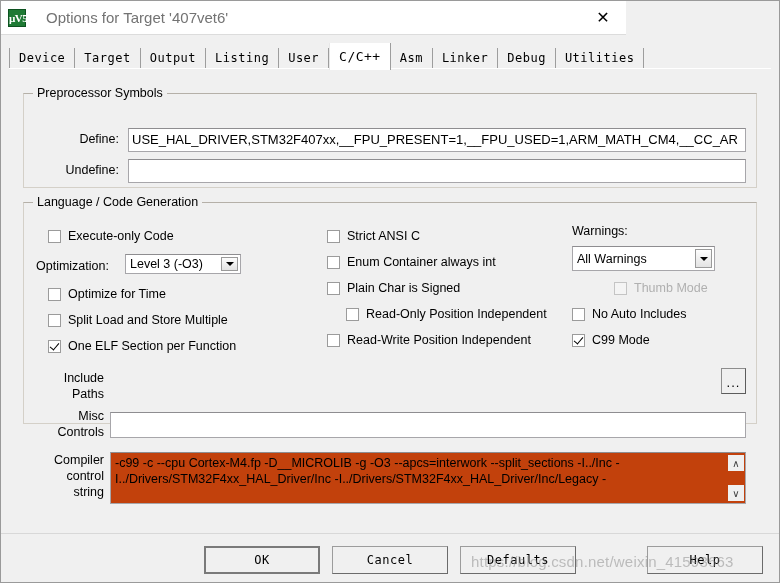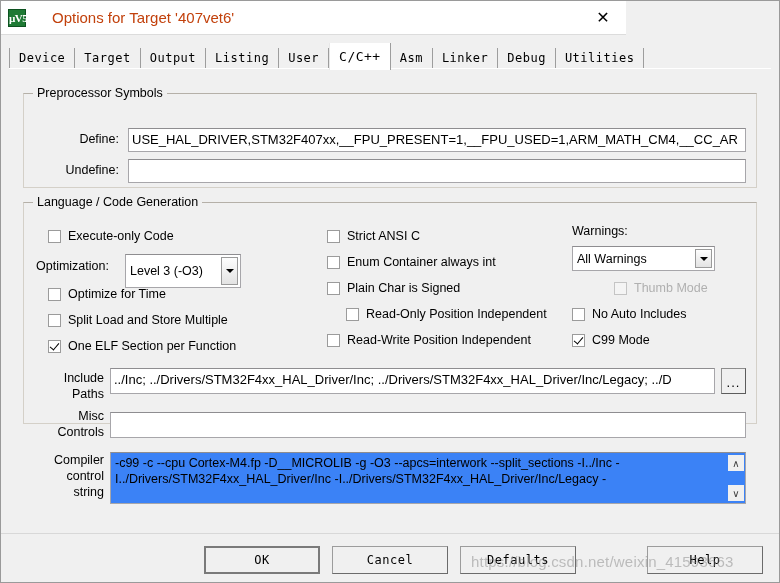--- a/index.html
+++ b/index.html
@@ -53,23 +53,23 @@
     width: 100%; height: 100%;
     color: #ffffff;
     font-family: "Liberation Serif", serif;
     font-size: 11px;
     font-weight: bold;
     line-height: 16px;
     text-align: center;
     letter-spacing: -0.5px;
   }
   #title-text {
-    margin-left: 26px;
+    margin-left: 20px;
     font-size: 15px;
-    color: #c2410c;
+    color: #737373;
     font-family: "Liberation Sans", sans-serif;
     white-space: nowrap;
   }
   #close-btn {
     position: absolute;
     right: 0; top: 0;
     width: 46px; height: 32px;
     display: flex;
     align-items: center;
     justify-content: center;
@@ -250,21 +250,21 @@
     padding-bottom: 3px;
     font-size: 13px;
     letter-spacing: 1px;
     color: #000;
     cursor: default;
   }
 
   
   #compiler-box {
     position: absolute;
-    background: #3b82f6;
+    background: #c2410c;
     border: 1px solid #a7a6aa;
     border-top-color: #8e8d90;
     box-sizing: border-box;
     overflow: hidden;
   }
   #compiler-text {
     position: absolute;
     left: 4px; top: 2px;
     right: 20px;
     font-size: 12.5px;
@@ -366,21 +366,21 @@
 
     <div class="groupbox" style="left:14px; top:133px; width:734px; height:222px;">
       <div class="legend">Language / Code Generation</div>
 
       <div class="cb" style="left:24px; top:26px;">
         <span class="box"></span>
         <span class="cb-label">Execute-only Code</span>
       </div>
 
       <div class="lbl" style="left:12px; top:56px;">Optimization:</div>
-      <div class="combo" style="left:101px; top:51px; width:116px; height:34px;">
+      <div class="combo" style="left:101px; top:51px; width:116px; height:20px;">
         <span class="combo-val">Level 3 (-O3)</span>
         <span class="combo-arrow"></span>
       </div>
 
       <div class="cb" style="left:24px; top:84px;">
         <span class="box"></span>
         <span class="cb-label">Optimize for Time</span>
       </div>
       <div class="cb" style="left:24px; top:110px;">
         <span class="box"></span>
@@ -427,21 +427,20 @@
         <span class="cb-label">No Auto Includes</span>
       </div>
       <div class="cb checked" style="left:548px; top:130px;">
         <span class="box"></span>
         <span class="cb-label">C99 Mode</span>
       </div>
     </div>
 
     <div class="lbl right" style="left:20px; top:302px; width:75px;">Include</div>
     <div class="lbl right" style="left:20px; top:318px; width:75px;">Paths</div>
-    <div class="txt" style="left:101px; top:299px; width:605px; height:26px;">../Inc; ../Drivers/STM32F4xx_HAL_Driver/Inc; ../Drivers/STM32F4xx_HAL_Driver/Inc/Legacy; ../D</div>
     <div class="browse-btn" style="left:712px; top:299px; width:25px; height:26px;">...</div>
 
     <div class="lbl right" style="left:20px; top:340px; width:75px;">Misc</div>
     <div class="lbl right" style="left:20px; top:356px; width:75px;">Controls</div>
     <div class="txt" style="left:101px; top:343px; width:636px; height:26px;"></div>
 
     <div class="lbl right" style="left:20px; top:384px; width:75px;">Compiler</div>
     <div class="lbl right" style="left:20px; top:400px; width:75px;">control</div>
     <div class="lbl right" style="left:20px; top:416px; width:75px;">string</div>
 

